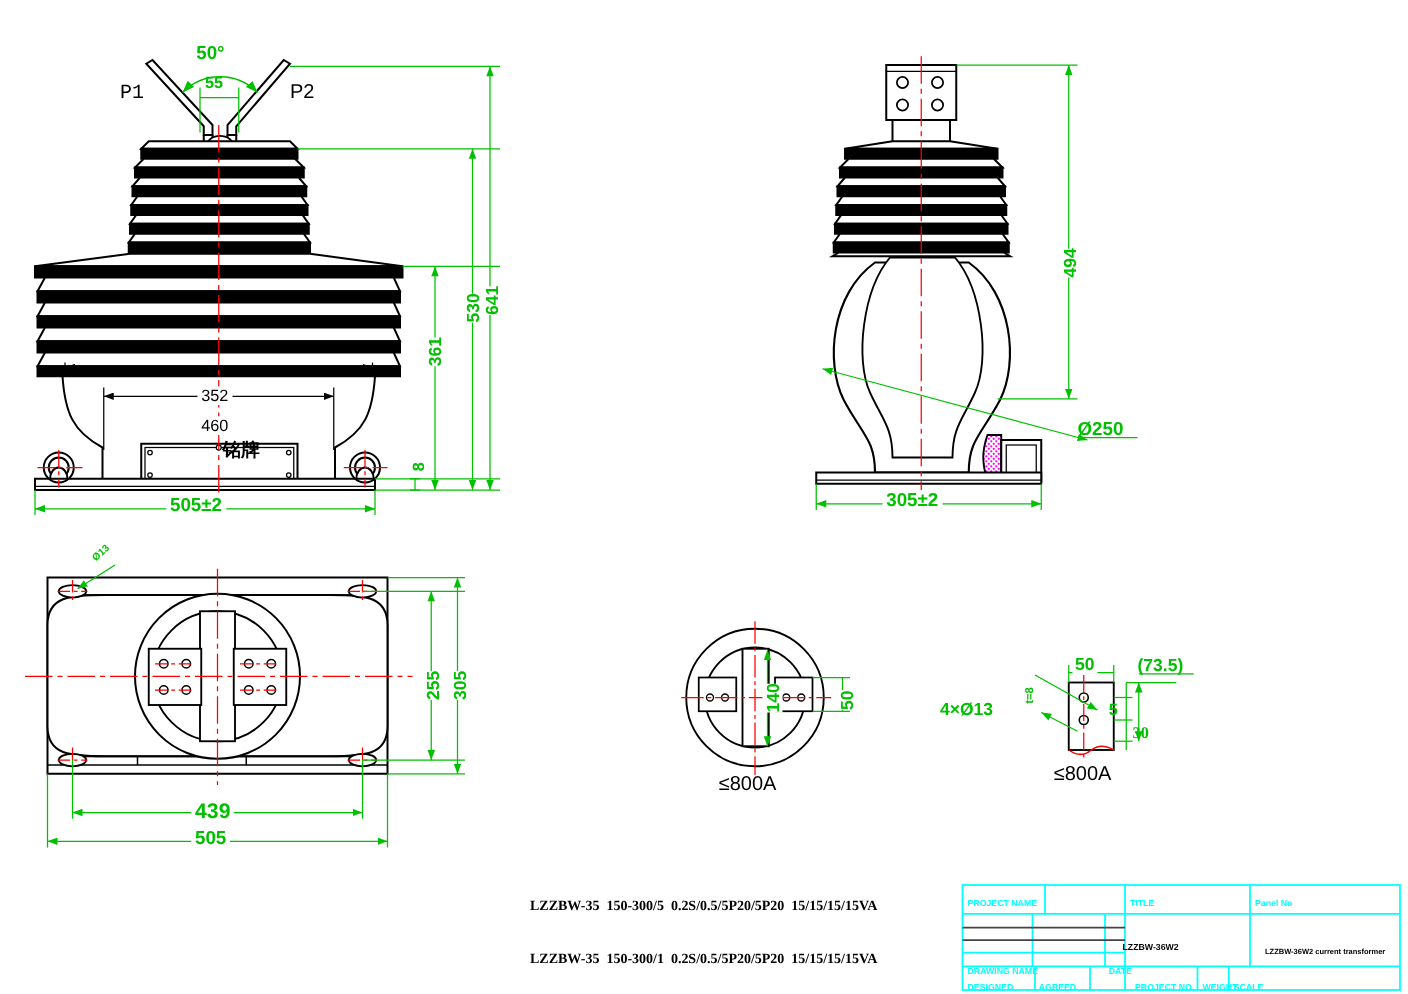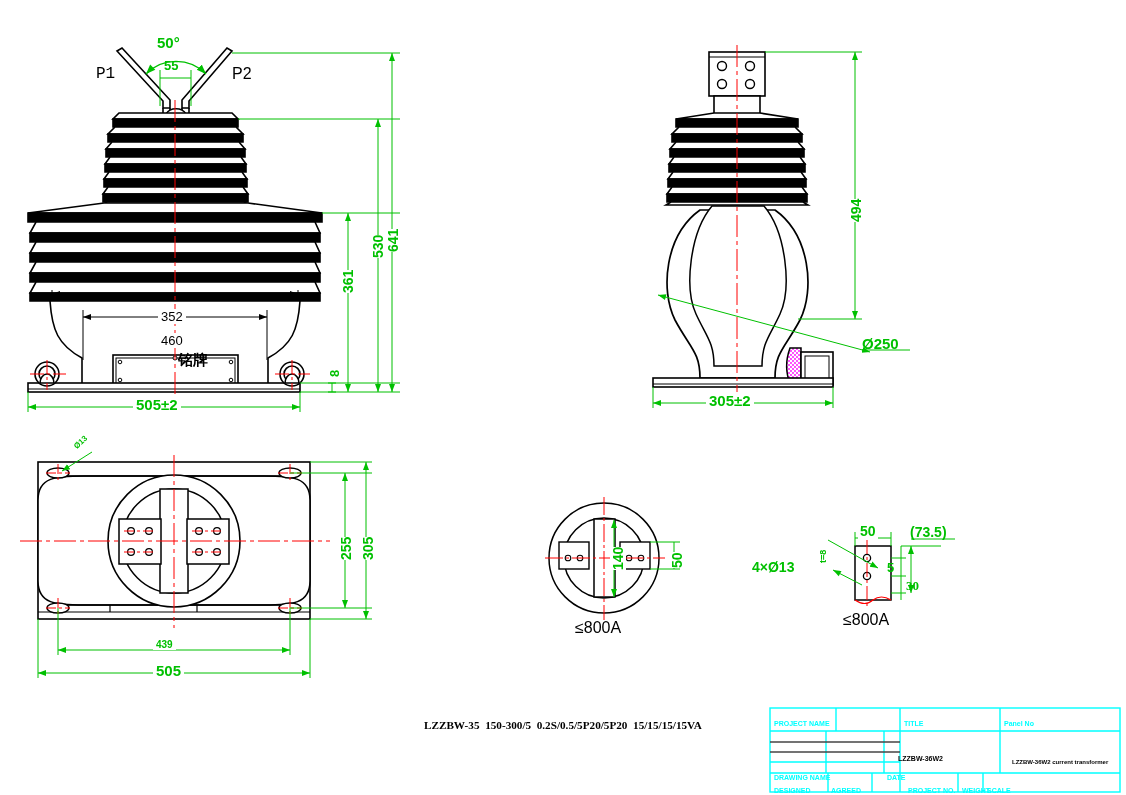--- a/index.html
+++ b/index.html
@@ -365,21 +365,21 @@
 
 <div class="lbl g" style="left:848px;top:222px;font-size:14px;font-weight:bold;font-family:'Liberation Sans',sans-serif;
      transform:rotate(-90deg);transform-origin:left top;background:#fff;">494</div>
 <div class="lbl g" style="left:862px;top:335px;font-size:15px;font-weight:bold;font-family:Liberation Sans, sans-serif;">Ø250</div>
 <div class="lbl g" style="left:706px;top:392px;font-size:15px;font-weight:bold;font-family:'Liberation Sans',sans-serif;background:#fff;padding:0 3px;">305±2</div>
 
 <div class="lbl g" style="left:338px;top:560px;font-size:14px;font-weight:bold;font-family:'Liberation Sans',sans-serif;
      transform:rotate(-90deg);transform-origin:left top;background:#fff;">255</div>
 <div class="lbl g" style="left:360px;top:560px;font-size:14px;font-weight:bold;font-family:'Liberation Sans',sans-serif;
      transform:rotate(-90deg);transform-origin:left top;background:#fff;">305</div>
-<div class="lbl g" style="left:153px;top:639px;font-size:10px;font-weight:bold;font-family:'Liberation Sans',sans-serif;background:#fff;padding:0 3px;text-align:center;">439</div>
+<div class="lbl g" style="left:153px;top:639px;font-size:17px;font-weight:bold;font-family:'Liberation Sans',sans-serif;background:#fff;padding:0 3px;text-align:center;">439</div>
 <div class="lbl g" style="left:153px;top:662px;font-size:15px;font-weight:bold;font-family:'Liberation Sans',sans-serif;background:#fff;padding:0 3px;">505</div>
 <div class="lbl g" style="left:72px;top:444px;font-size:8px;font-weight:bold;font-family:'Liberation Sans',sans-serif;
      transform:rotate(-42deg);transform-origin:left top;">Ø13</div>
 
 <div class="lbl g" style="left:610px;top:570px;font-size:14px;font-weight:bold;font-family:'Liberation Sans',sans-serif;
      transform:rotate(-90deg);transform-origin:left top;background:#fff;">140</div>
 <div class="lbl g" style="left:669px;top:568px;font-size:14px;font-weight:bold;font-family:'Liberation Sans',sans-serif;
      transform:rotate(-90deg);transform-origin:left top;background:#fff;">50</div>
 <div class="lbl k" style="left:575px;top:619px;font-size:16px;font-family:'Liberation Sans',sans-serif;">≤800A</div>
 
@@ -387,20 +387,21 @@
 <div class="lbl g" style="left:858px;top:523px;font-size:14px;font-weight:bold;font-family:'Liberation Sans',sans-serif;background:#fff;padding:0 2px;">50</div>
 <div class="lbl g" style="left:910px;top:524px;font-size:14px;font-weight:bold;font-family:'Liberation Sans',sans-serif;">(73.5)</div>
 <div class="lbl g" style="left:887px;top:560px;font-size:13px;font-weight:bold;font-family:'Liberation Sans',sans-serif;">5</div>
 <div class="lbl g" style="left:906px;top:578px;font-size:13px;font-weight:bold;font-family:Liberation Serif, serif;text-align:center;">30</div>
 <div class="lbl g" style="left:818px;top:563px;font-size:9px;font-weight:bold;font-family:'Liberation Sans',sans-serif;
      transform:rotate(-90deg);transform-origin:left top;">t=8</div>
 <div class="lbl k" style="left:843px;top:611px;font-size:16px;font-family:'Liberation Sans',sans-serif;">≤800A</div>
 
 <div class="spec-table">
   <div class="spec-row">LZZBW-35  150-300/5  0.2S/0.5/5P20/5P20  15/15/15/15VA</div>
+  <div class="spec-row">LZZBW-35  150-300/1  0.2S/0.5/5P20/5P20  15/15/15/15VA</div>
   
   
   
   
   
 </div>
 
 <div class="tb">
   <div class="tb-cell" style="left:4px;top:11px;">PROJECT NAME</div>
   <div class="tb-cell" style="left:134px;top:11px;">TITLE</div>

